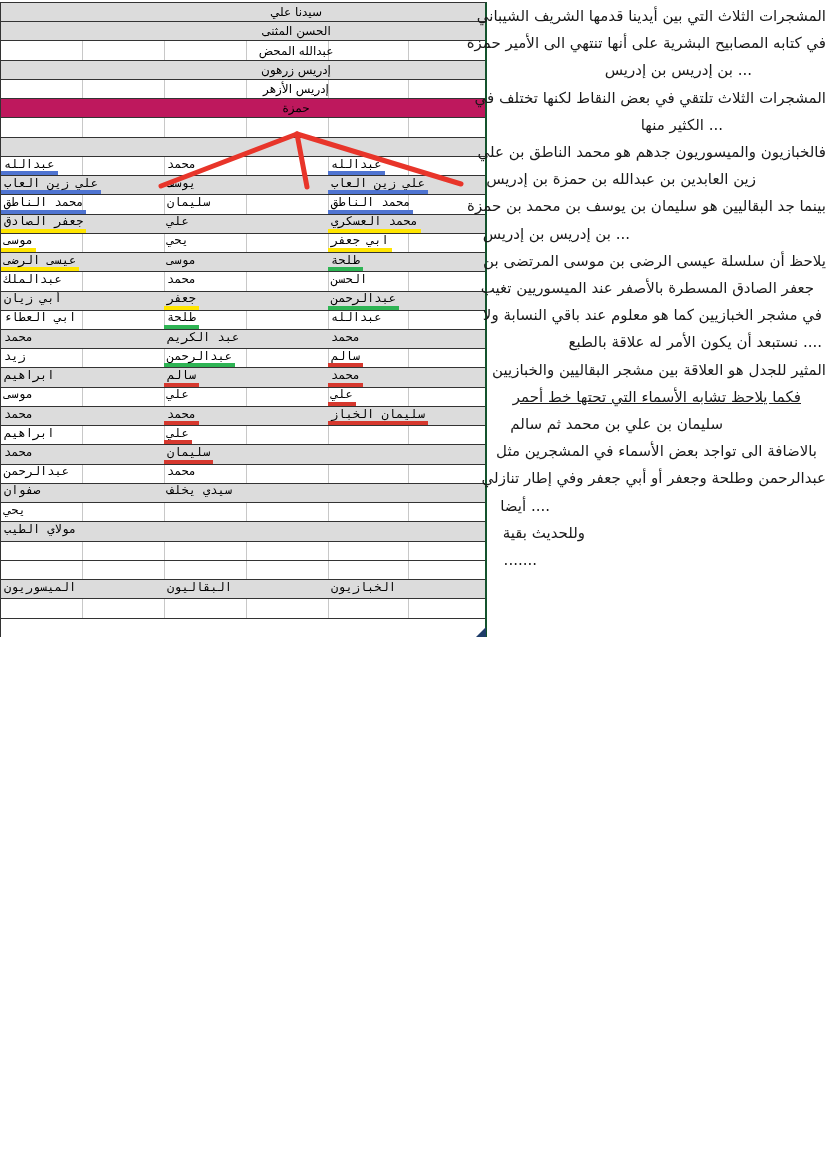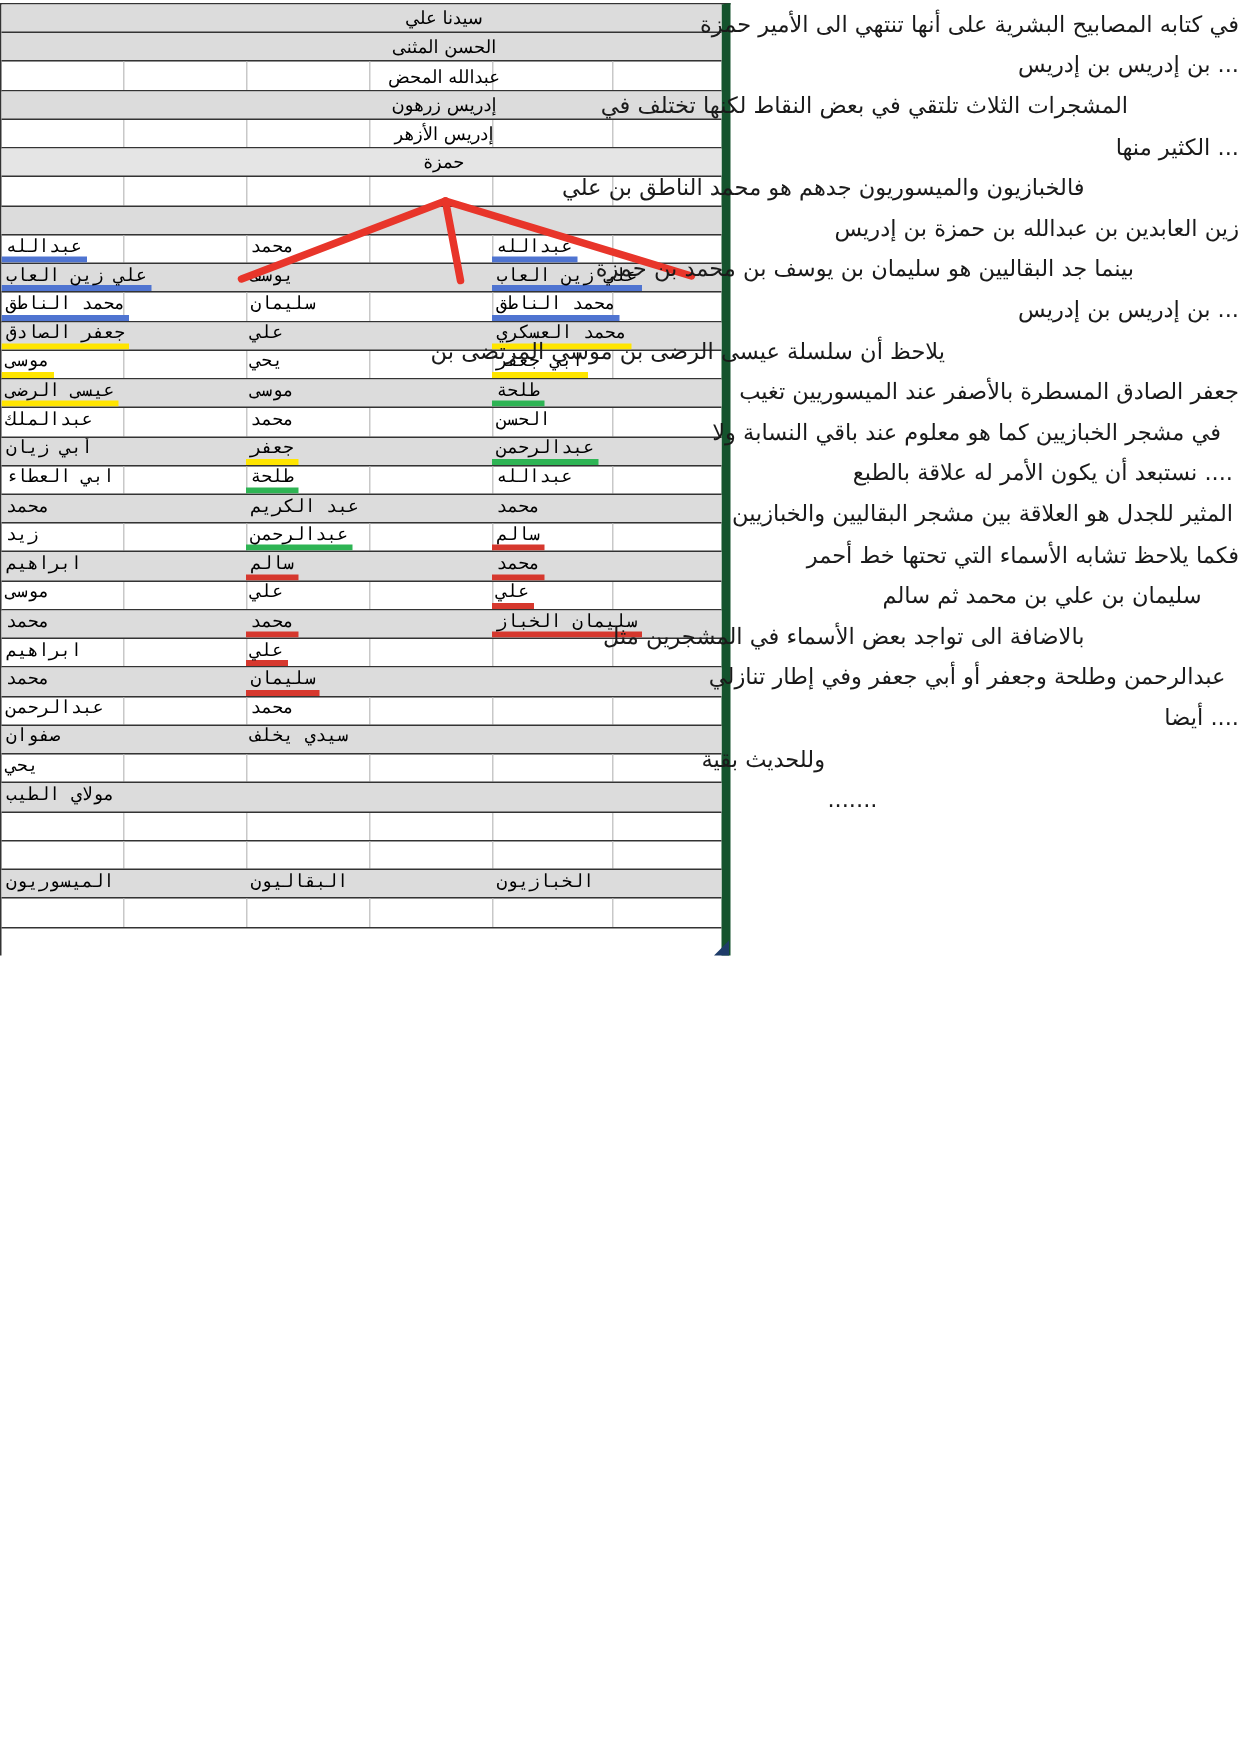--- a/index.html
+++ b/index.html
@@ -7,21 +7,21 @@
     width:832px;height:1168px;background:#ffffff;position:relative;
     font-family:"DejaVu Sans","Liberation Sans",sans-serif;
     overflow:hidden;
   }
   .page{position:absolute;inset:0;}
 
   
   .sheet{
     position:absolute;left:0;top:2px;width:487px;height:635px;
     box-sizing:border-box;
-    border-top:1px solid #333;border-left:1px solid #333;border-right:6px solid #14532d;
+    border-top:1px solid #333;border-left:1px solid #333;border-right:2px solid #14532d;
     background:#fff;
   }
   .row{
     position:relative;height:19.242px;box-sizing:border-box;
     border-bottom:1px solid #333;
     font-size:12px;color:#000;
   }
   .row.g{background:#dcdcdc;}
   .row.w{
     background-image:
@@ -69,21 +69,21 @@
     font-size:15px;line-height:27.2px;color:#1a1a1a;
   }
   .commentary > div{white-space:nowrap;}
   .commentary > div:nth-child(3){padding-right:74px;}
   .commentary > div:nth-child(5){padding-right:103px;}
   .commentary > div:nth-child(7){padding-right:70px;margin-left:26px;}
   .commentary > div:nth-child(9){padding-right:196px;}
   .commentary > div:nth-child(11){padding-right:12px;}
   .commentary > div:nth-child(12){padding-right:4px;}
   .commentary > div:nth-child(13){padding-right:4px;}
-  .commentary > div:nth-child(15){padding-right:25px;}
+  .commentary > div:nth-child(15){padding-right:25px;text-decoration:underline;}
   .commentary > div:nth-child(16){padding-right:103px;}
   .commentary > div:nth-child(17){padding-right:9px;}
   .commentary > div:nth-child(19){padding-right:276px;}
   .commentary > div:nth-child(20){padding-right:241px;}
   .commentary > div:nth-child(21){padding-right:289px;}
 </style>
 </head>
 <body>
 
 <div class="page">
@@ -97,21 +97,21 @@
       </div>
       <div class="row w">
         <div class="hdr">عبدالله المحض</div>
       </div>
       <div class="row g" style="background: rgb(220, 220, 220);">
         <div class="hdr">إدريس زرهون</div>
       </div>
       <div class="row w">
         <div class="hdr">إدريس الأزهر</div>
       </div>
-      <div class="row g" style="background: #e5e5e5; font-family: Liberation Serif, serif;">
+      <div class="row g" style="background: #be185d; font-family: Liberation Serif, serif;">
         <div class="hdr">حمزة</div>
       </div>
       <div class="row w"></div>
       <div class="row g" style="background: rgb(220, 220, 220);"></div>
       <div class="row w">
         <div class="cell c1">
           <span class="nm" style="border-bottom-color: rgb(79, 116, 209);">عبدالله</span>
         </div>
         <div class="cell c2">
           <span class="nm">محمد</span>
@@ -323,20 +323,21 @@
 
   <svg class="overlay" viewBox="0 0 832 1168">
     <line class="tree-line" x1="297" y1="134" x2="161" y2="186" stroke="#e8352a" stroke-width="5" stroke-linecap="round"></line>
     <line class="tree-line" x1="297" y1="134" x2="307" y2="187" stroke="#e8352a" stroke-width="5" stroke-linecap="round"></line>
     <line class="tree-line" x1="297" y1="134" x2="461" y2="184" stroke="#e8352a" stroke-width="5" stroke-linecap="round"></line>
   </svg>
 
   <div class="corner-triangle" style="border-bottom-color: rgb(30, 60, 105);"></div>
 
   <div class="commentary">
+      <div>المشجرات الثلاث التي بين أيدينا قدمها الشريف الشيباني</div>
       <div>في كتابه المصابيح البشرية على أنها تنتهي الى الأمير حمزة</div>
       <div>... بن إدريس بن إدريس</div>
       <div>المشجرات الثلاث تلتقي في بعض النقاط لكنها تختلف في</div>
       <div>... الكثير منها</div>
       <div>فالخبازيون والميسوريون جدهم هو محمد الناطق بن علي</div>
       <div>زين العابدين بن عبدالله بن حمزة بن إدريس</div>
       <div>بينما جد البقاليين هو سليمان بن يوسف بن محمد بن حمزة</div>
       <div>... بن إدريس بن إدريس</div>
       <div>يلاحظ أن سلسلة عيسى الرضى بن موسى المرتضى بن</div>
       <div>جعفر الصادق المسطرة بالأصفر عند الميسوريين تغيب</div>

